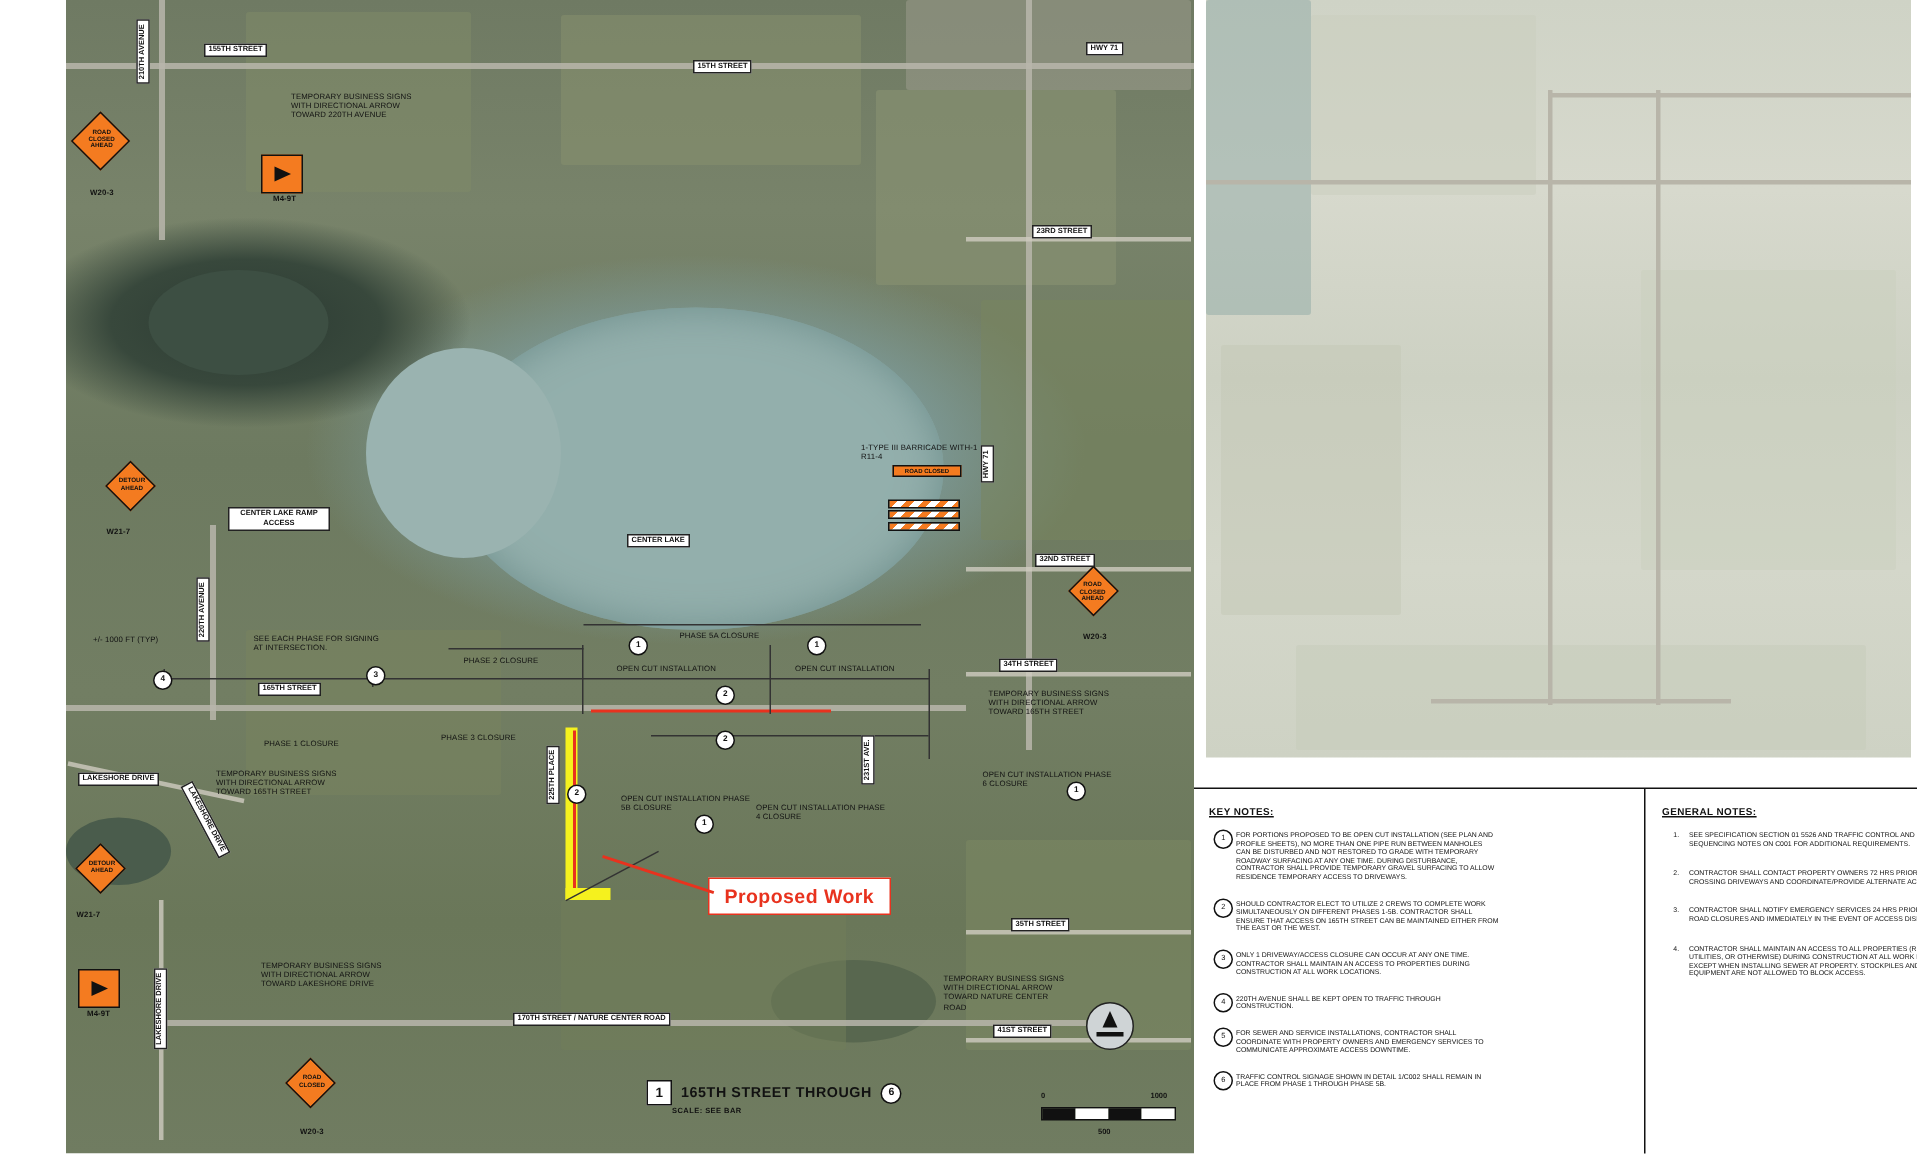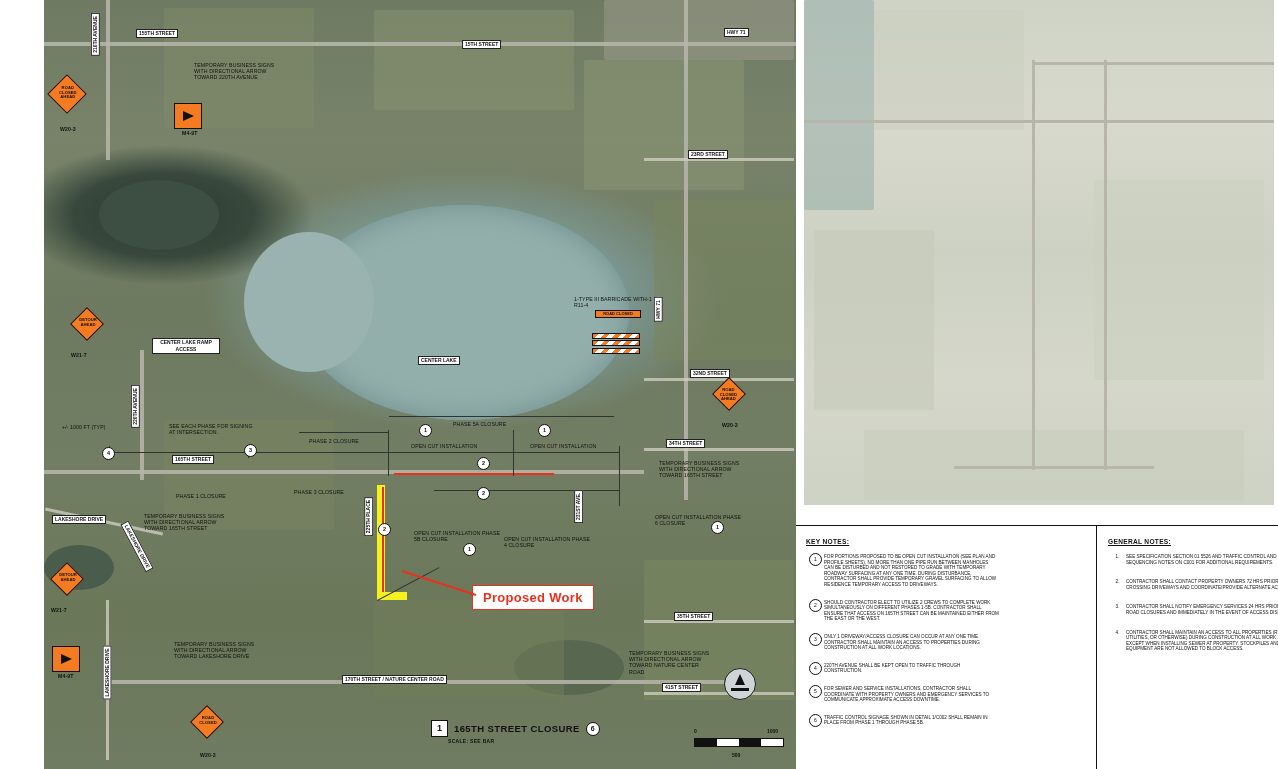--- a/index.html
+++ b/index.html
@@ -218,21 +218,21 @@
     <div class="pl" style="left:305px;top:512px;transform:rotate(-90deg);transform-origin:center;">225TH PLACE</div>
     <div class="pl" style="left:518px;top:502px;transform:rotate(-90deg);transform-origin:center;">231ST AVE.</div>
     <div class="pl" style="left:66px;top:542px;transform:rotate(62deg);transform-origin:center;">LAKESHORE DRIVE</div>
     <div class="pl" style="left:36px;top:668px;transform:rotate(-90deg);transform-origin:center;">LAKESHORE DRIVE</div>
 
     <div class="propbox" style="left:428px;top:585px;">Proposed Work</div>
     <div class="abs" style="left:358px;top:570px;width:78px;height:1.6px;background:#e8321e;transform:rotate(18deg);transform-origin:0 0;"></div>
 
     <div class="titleblock" style="left:387px;top:720px;">
       <div class="tnum">1</div>
-      <div class="ttxt">165TH STREET CLOSURE</div>
+      <div class="ttxt">165TH STREET THROUGH</div>
       <div class="tnum" style="border-radius:50%;width:12px;height:12px;line-height:11px;font-size:7px;">6</div>
     </div>
     <div class="tscale" style="position:absolute;left:404px;top:738px;">SCALE:  SEE BAR</div>
 
     <div class="scalebar" style="left:650px;top:738px;width:90px;">
       <div class="bar">
         <div style="background:#111"></div>
           <div style="background:#fff"></div>
           <div style="background:#111"></div>
           <div style="background:#fff"></div>

